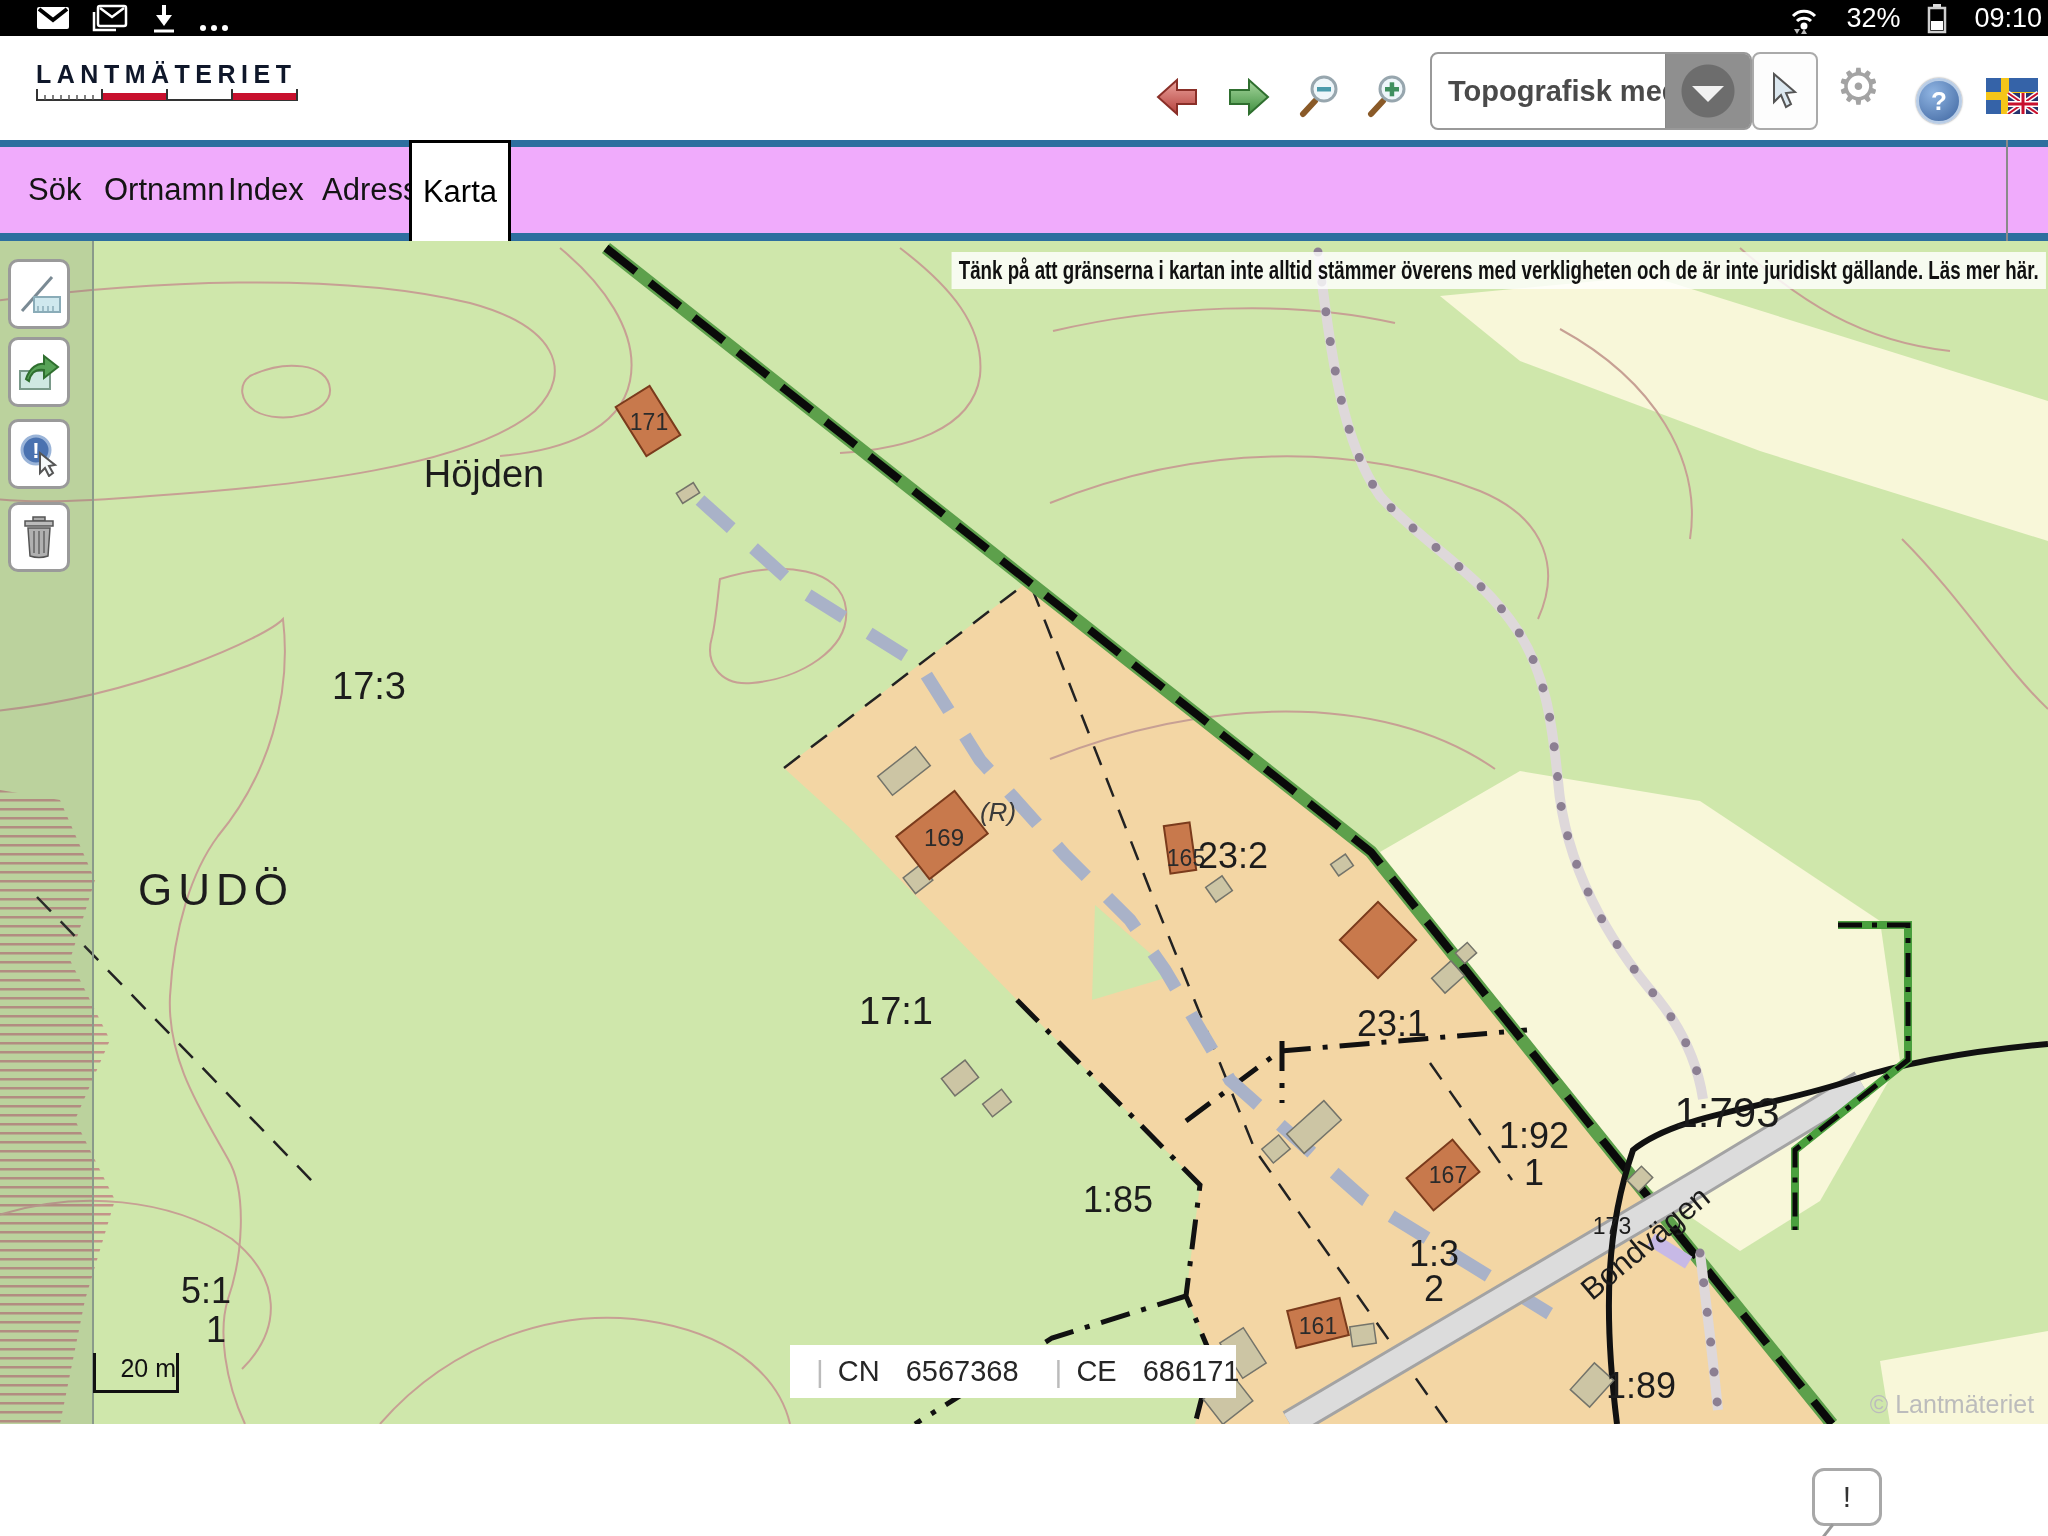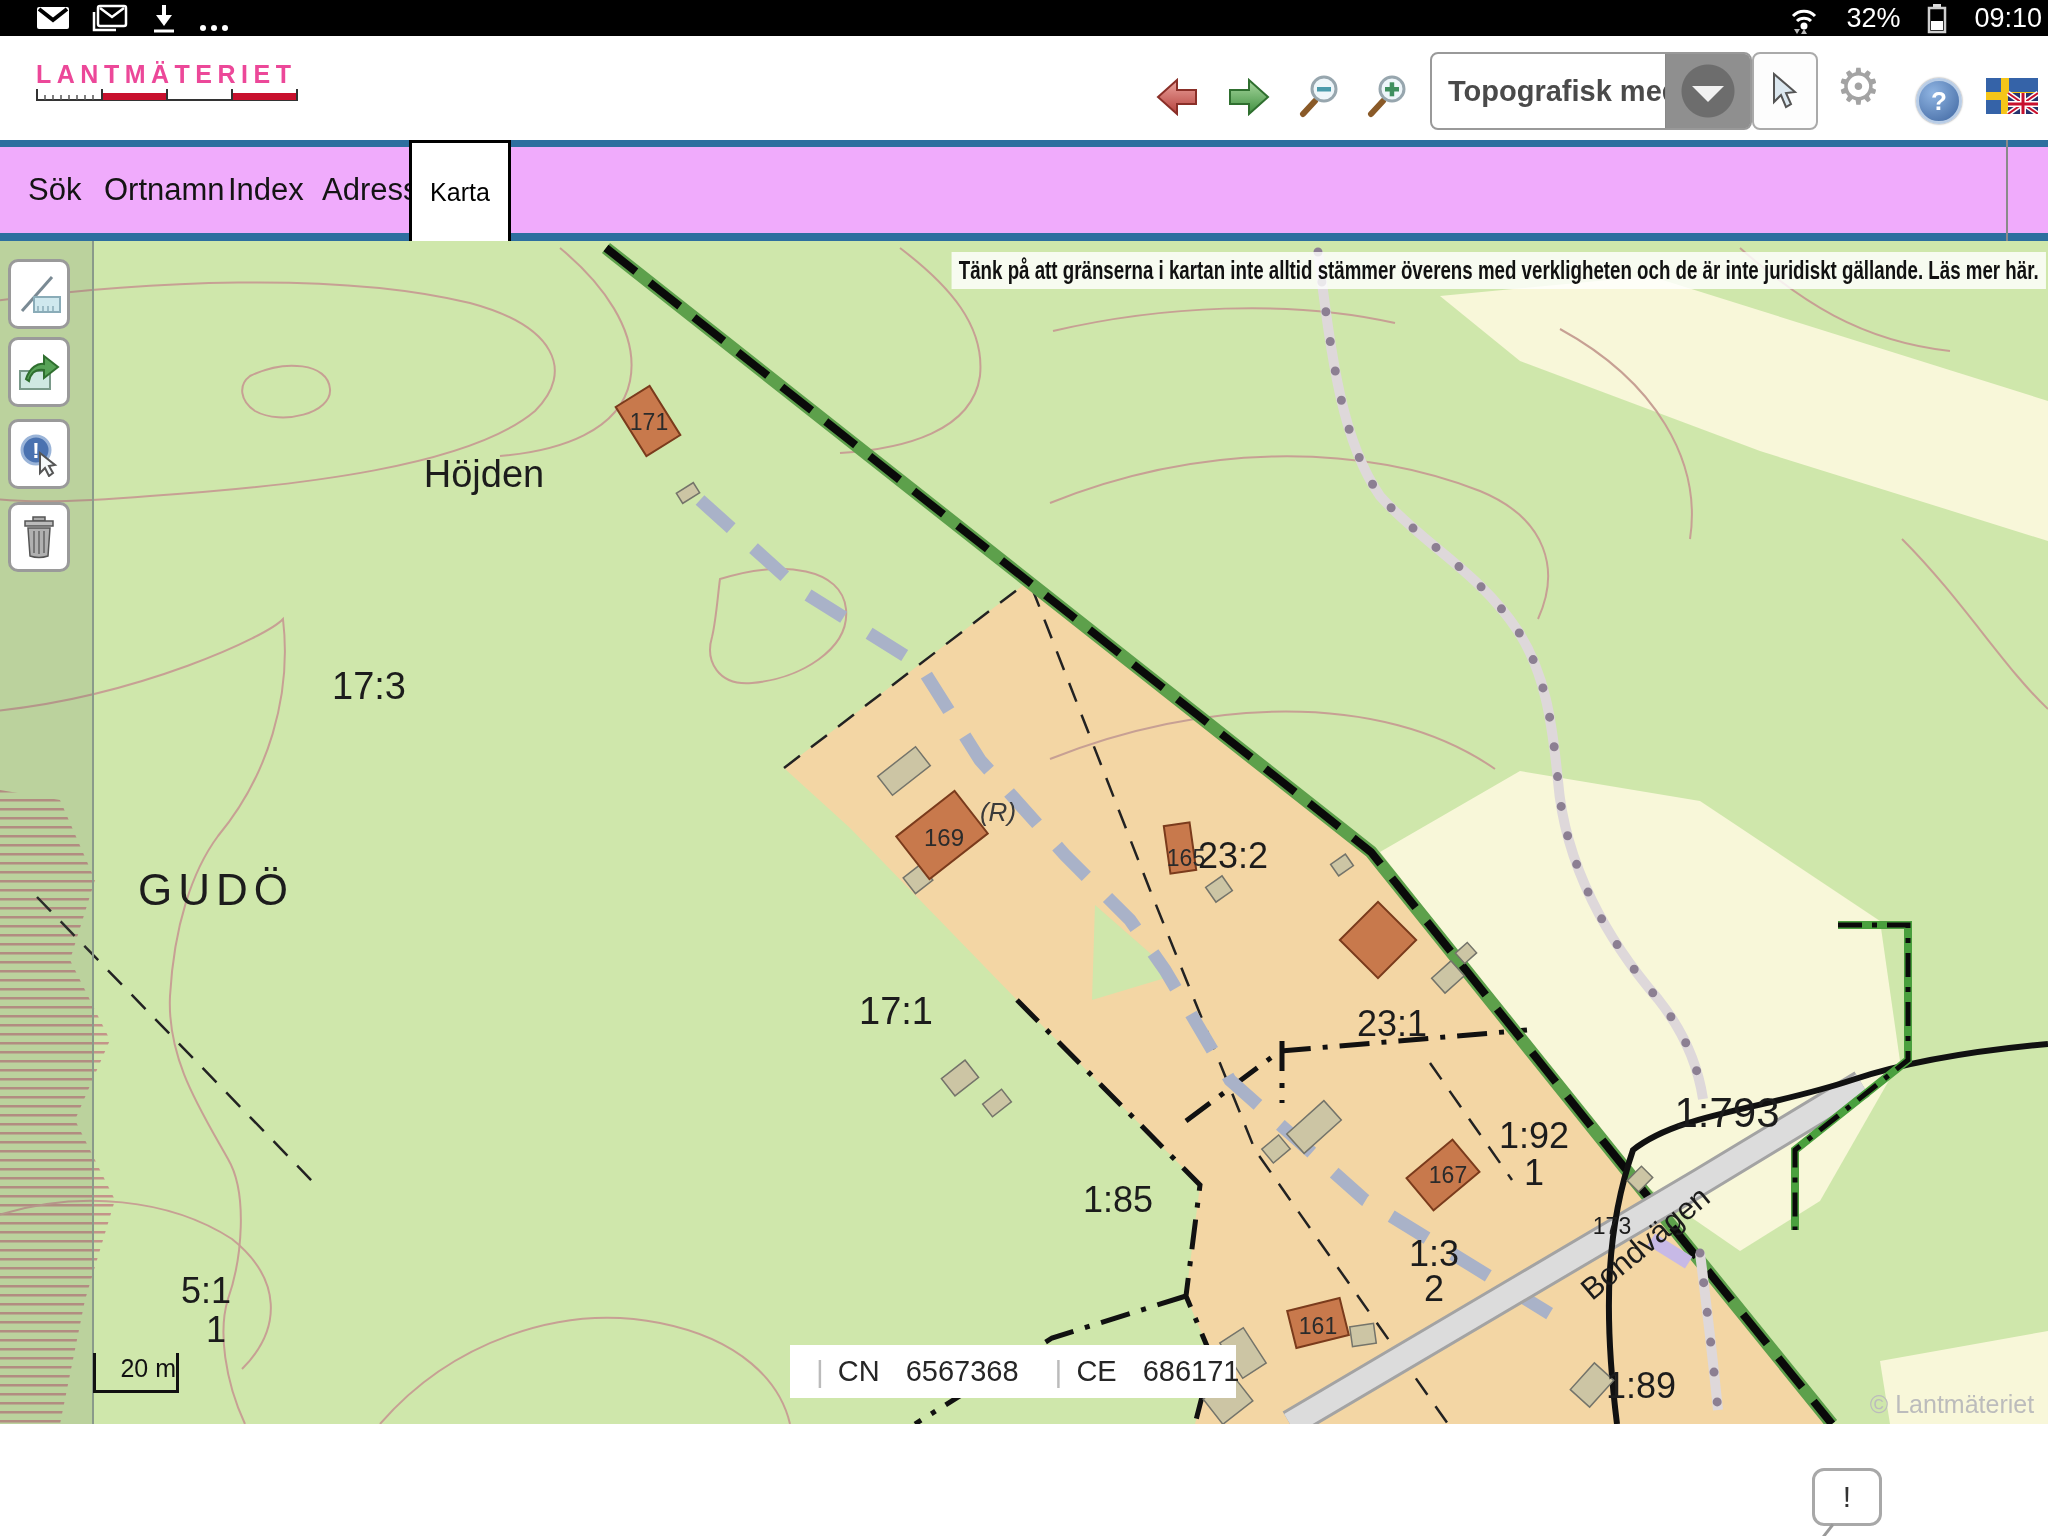--- a/index.html
+++ b/index.html
@@ -5,21 +5,21 @@
   html,body{margin:0;padding:0;background:#fff;font-family:"Liberation Sans",sans-serif;}
   #page{position:relative;width:2048px;height:1536px;overflow:hidden;background:#fff;}
   
   #statusbar{position:absolute;left:0;top:0;width:2048px;height:36px;background:#000;color:#fff;
     display:flex;align-items:center;}
   .sb-left{display:flex;align-items:center;gap:20px;margin-left:36px;}
   .sb-right{display:flex;align-items:center;gap:26px;margin-left:auto;margin-right:6px;font-size:27px;}
   
   #header{position:absolute;left:0;top:36px;width:2048px;height:104px;background:#fff;}
   #logo{position:absolute;left:36px;top:24px;width:262px;}
-  #logo .lt{font-size:25px;font-weight:bold;letter-spacing:5.5px;color:#ec4899;white-space:nowrap;}
+  #logo .lt{font-size:25px;font-weight:bold;letter-spacing:5.5px;color:#0f172a;white-space:nowrap;}
   .hbtn{position:absolute;cursor:pointer;}
   #layer-select{position:absolute;left:1430px;top:16px;width:318px;height:74px;border:2px solid #999;
     border-radius:8px;background:#fff;overflow:hidden;}
   #layer-select .txt{position:absolute;left:16px;top:0;height:74px;line-height:74px;font-size:29px;
     font-weight:600;color:#4a4a4a;white-space:nowrap;}
   #layer-select .dd{position:absolute;right:0;top:0;width:84px;height:74px;
     background:radial-gradient(circle at 50% 50%,#6d6d6d 0 26px,#8f8f8f 27px),linear-gradient(#9d9d9d,#707070);
     border-left:1px solid #888;}
   #layer-select .tri{position:absolute;right:26px;top:32px;width:0;height:0;
     border-left:16px solid transparent;border-right:16px solid transparent;border-top:16px solid #f2f2f2;}
@@ -28,21 +28,21 @@
   #gear-btn{left:1836px;top:22px;font-size:50px;color:#a3a3a3;}
   #help-btn{left:1916px;top:42px;width:40px;height:40px;border-radius:50%;border:3px solid #b9cde6;
     background:radial-gradient(circle at 35% 30%,#8fb4e2,#3f66a0);color:#fff;font-weight:bold;font-size:26px;
     display:flex;align-items:center;justify-content:center;box-shadow:0 0 2px #777;}
   
   #tabbar{position:absolute;left:0;top:140px;width:2048px;height:86px;background:#f0abfc;
     border-top:7px solid #2d6f9f;border-bottom:8px solid #2d6f9f;box-sizing:content-box;}
   .tab{position:absolute;top:0;height:86px;display:flex;align-items:center;font-size:31px;color:#141414;cursor:pointer;}
   .tab-active{position:absolute;left:409px;top:-7px;width:96px;height:98px;background:#fff;
     border:3px solid #000;border-bottom:none;display:flex;align-items:center;justify-content:center;
-    font-size:25px;color:#000;z-index:3;}
+    font-size:31px;color:#000;z-index:3;}
   #tab-endline{position:absolute;left:2006px;top:-7px;width:2px;height:101px;background:#8a8a8a;}
   
   #map-wrap{position:absolute;left:0;top:241px;width:2048px;height:1183px;overflow:hidden;background:#cfe7ab;}
   #map-svg{position:absolute;left:0;top:0;}
   #map-svg text{font-family:"Liberation Sans",sans-serif;}
   #left-strip{position:absolute;left:0;top:0;width:92px;height:1183px;background:rgba(90,100,90,.16);
     border-right:2px solid #8a9a8a;}
   .mapbtn{position:absolute;left:8px;width:62px;height:70px;background:#fff;border:3px solid #9a9a9a;
     border-radius:10px;display:flex;align-items:center;justify-content:center;cursor:pointer;box-sizing:border-box;}
   #warning{position:absolute;right:2px;top:11px;background:rgba(255,255,255,.82);padding:3px 10px;

